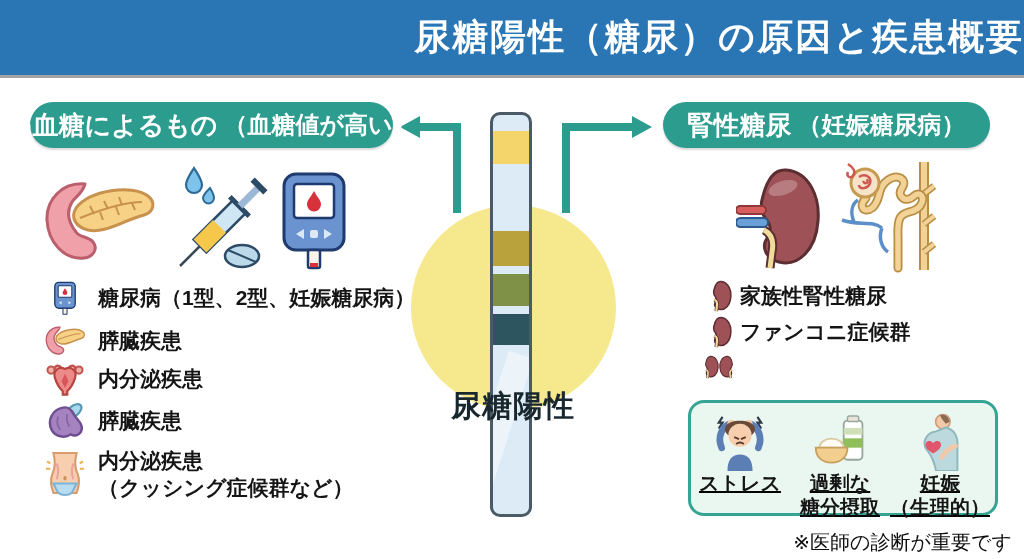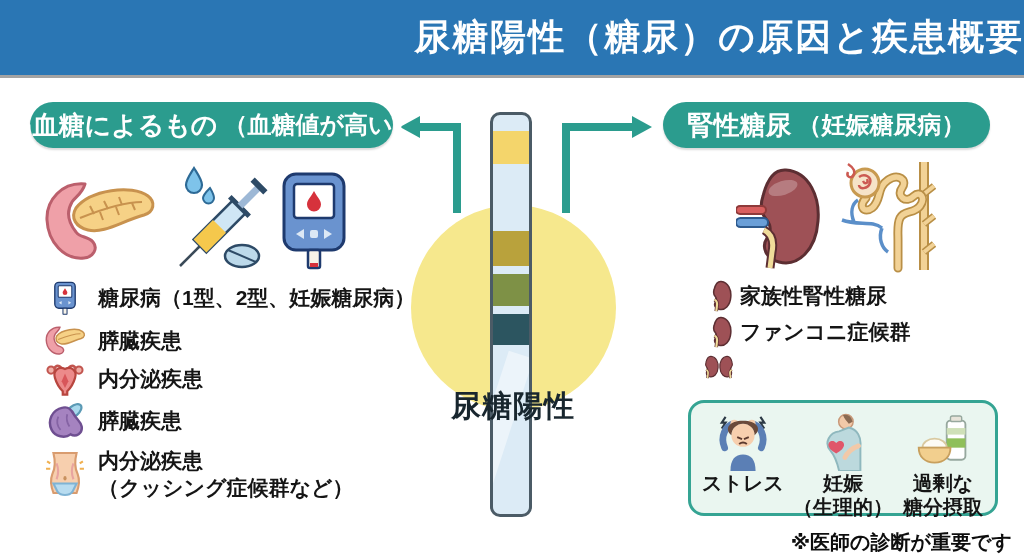--- a/index.html
+++ b/index.html
@@ -73,28 +73,28 @@
     border:3px solid #35a493;border-radius:16px;z-index:1;
   }
   .obox-pill{
     position:absolute;left:736px;top:388px;width:202px;height:27px;border-radius:14px;
     background:var(--accent_teal,#2b9c8e);color:#fff;
     display:flex;align-items:center;justify-content:center;
     font-size:16.5px;font-weight:bold;letter-spacing:1px;z-index:3;white-space:nowrap;
   }
   .obox-items{
     position:absolute;left:690px;top:409px;width:306px;display:flex;
-    justify-content:center;z-index:2;
+    justify-content:flex-start;z-index:2;text-decoration:underline;
   }
   .ocol{display:flex;flex-direction:column;align-items:center;width:100px;}
   .ocol .oicon{height:62px;display:flex;align-items:flex-end;justify-content:center;}
   .olabel{font-size:20px;font-weight:bold;color:#151515;line-height:24px;text-align:center;white-space:nowrap;}
   
   .footnote{
-    position:absolute;right:12px;top:529px;font-size:20px;font-weight:bold;color:#0d0d0d;z-index:2;white-space:nowrap;
+    position:absolute;right:12px;top:529px;font-size:20px;font-weight:normal;color:#0d0d0d;z-index:2;white-space:nowrap;
   }
 </style>
 </head>
 <body>
 
 <div id="root">
 
   <div class="header">
     <div class="title">尿糖陽性（糖尿）の原因と疾患概要</div>
   </div>
@@ -307,48 +307,48 @@
           <path d="M26 25 l5 2 M38 25 l-5 2" stroke="#5c3a2e" stroke-width="2"></path>
           <path d="M28 32 q4 -3 8 0" stroke="#5c3a2e" stroke-width="2" fill="none"></path>
           <path d="M19 60 C 19 48 24 43 32 43 C 40 43 45 48 45 60 Z" fill="#5b7fb5"></path>
         </svg>
       </span>
       <span class="olabel">ストレス</span>
     </div>
 
     <div class="ocol">
       <span class="oicon">
-        <svg width="50" height="58" viewBox="0 0 48 60">
-          <circle cx="27" cy="9" r="7.5" fill="#f2c9a8" stroke="#c89878" stroke-width="1.5"></circle>
-          <path d="M24 2 a8 8 0 0 1 10 7 l-4 2 C 28 8 25 6 24 2 Z" fill="#8a6a52"></path>
-          <path d="M30 15 C 39 17 43 25 42 34 L42 60 L20 60 C 18 51 16 45 11 39 C 4 31 10 20 20 19 Z" fill="#bcd9dd" stroke="#8fb8be" stroke-width="2"></path>
-          <path d="M40 34 C 34 36 28 41 26 46" stroke="#f2c9a8" stroke-width="5" fill="none" stroke-linecap="round"></path>
-          <path d="M17 31 C 14 27 8 29 9 34 C 10 38 14 40 17 42 C 20 40 24 38 25 34 C 26 29 20 27 17 31 Z" fill="#e0566a"></path>
-        </svg>
-      </span>
-      <span class="olabel">
-        <div>妊娠</div>
-        <div>（生理的）</div>
-      </span>
-    </div>
-
-    <div class="ocol">
-      <span class="oicon">
         <svg width="56" height="56" viewBox="0 0 58 60">
           <rect x="33" y="6" width="20" height="42" rx="4" fill="#ffffff" stroke="#97a89e" stroke-width="2"></rect>
           <rect x="33" y="14" width="20" height="7" fill="#cfe0b8"></rect>
           <rect x="33" y="25" width="20" height="10" fill="#8fbf5a"></rect>
           <rect x="37" y="1" width="12" height="6" rx="2" fill="#e8e4da" stroke="#97a89e" stroke-width="1.5"></rect>
           <path d="M7 35 a12 9 0 0 1 26 0 Z" fill="#fdfbf4" stroke="#d9c9a0" stroke-width="2"></path>
           <path d="M3 35 L37 35 C 37 45 30 51 20 51 C 10 51 3 45 3 35 Z" fill="#f2cf8e" stroke="#c8a05e" stroke-width="2"></path>
         </svg>
       </span>
       <span class="olabel">
         <div>過剰な</div>
         <div>糖分摂取</div>
       </span>
     </div>
 
+    <div class="ocol">
+      <span class="oicon">
+        <svg width="50" height="58" viewBox="0 0 48 60">
+          <circle cx="27" cy="9" r="7.5" fill="#f2c9a8" stroke="#c89878" stroke-width="1.5"></circle>
+          <path d="M24 2 a8 8 0 0 1 10 7 l-4 2 C 28 8 25 6 24 2 Z" fill="#8a6a52"></path>
+          <path d="M30 15 C 39 17 43 25 42 34 L42 60 L20 60 C 18 51 16 45 11 39 C 4 31 10 20 20 19 Z" fill="#bcd9dd" stroke="#8fb8be" stroke-width="2"></path>
+          <path d="M40 34 C 34 36 28 41 26 46" stroke="#f2c9a8" stroke-width="5" fill="none" stroke-linecap="round"></path>
+          <path d="M17 31 C 14 27 8 29 9 34 C 10 38 14 40 17 42 C 20 40 24 38 25 34 C 26 29 20 27 17 31 Z" fill="#e0566a"></path>
+        </svg>
+      </span>
+      <span class="olabel">
+        <div>妊娠</div>
+        <div>（生理的）</div>
+      </span>
+    </div>
+
   </div>
 
   <div class="footnote">※医師の診断が重要です</div>
 
 </div>
 
 </body></html>

